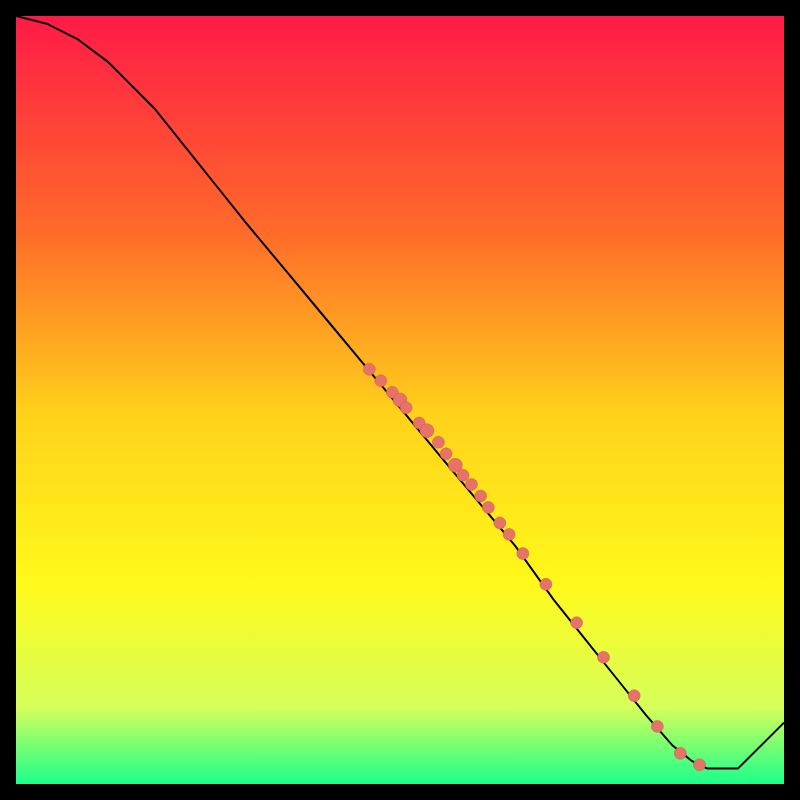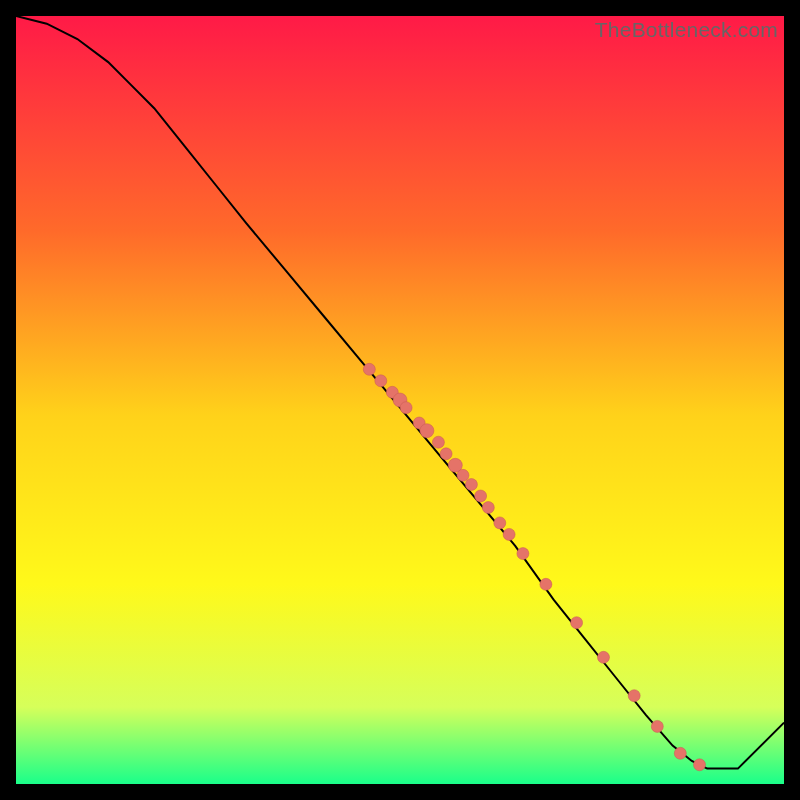--- a/index.html
+++ b/index.html
@@ -76,14 +76,13 @@
         <circle cx="506.9" cy="537.6" r="6" fill="#e57368" stroke="#c95b52" stroke-width="0.5"></circle>
         <circle cx="529.9" cy="568.3" r="6" fill="#e57368" stroke="#c95b52" stroke-width="0.5"></circle>
         <circle cx="560.6" cy="606.7" r="6" fill="#e57368" stroke="#c95b52" stroke-width="0.5"></circle>
         <circle cx="587.5" cy="641.3" r="6" fill="#e57368" stroke="#c95b52" stroke-width="0.5"></circle>
         <circle cx="618.2" cy="679.7" r="6" fill="#e57368" stroke="#c95b52" stroke-width="0.5"></circle>
         <circle cx="641.3" cy="710.4" r="6" fill="#e57368" stroke="#c95b52" stroke-width="0.5"></circle>
         <circle cx="664.3" cy="737.3" r="6" fill="#e57368" stroke="#c95b52" stroke-width="0.5"></circle>
         <circle cx="683.5" cy="748.8" r="6" fill="#e57368" stroke="#c95b52" stroke-width="0.5"></circle>
       </g>
   </svg>
-  <div class="watermark">TheBottleneck.com</div>
 </div>
 
 </body></html>

